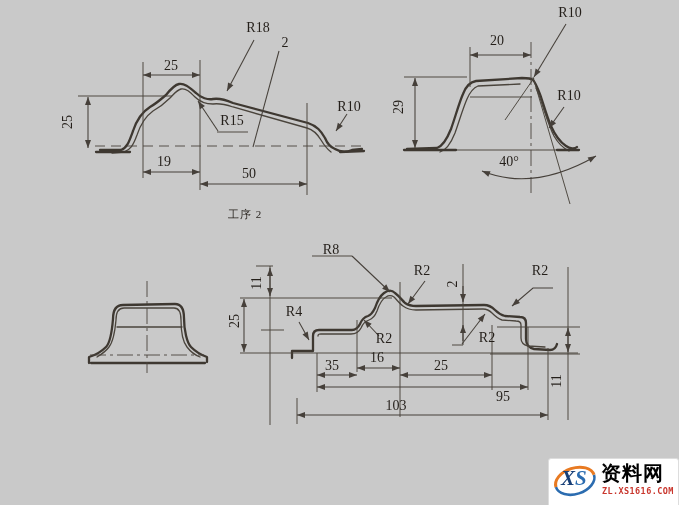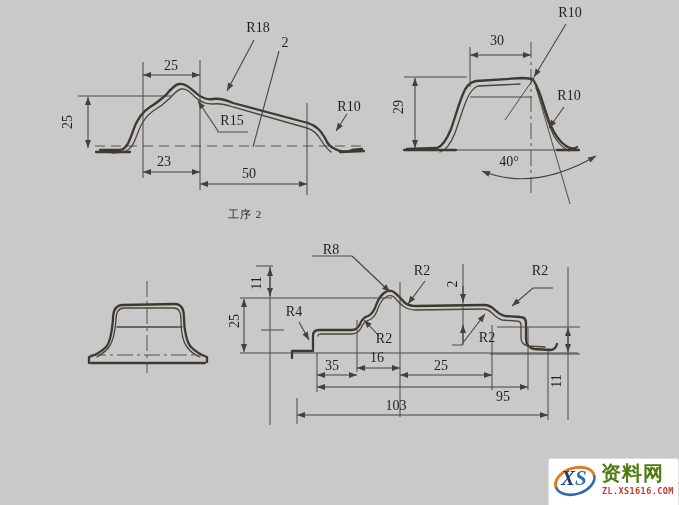--- a/index.html
+++ b/index.html
@@ -23,21 +23,21 @@
            font-size:16px;color:#141414;white-space:nowrap;letter-spacing:1px;}
   .caption .gap{display:inline-block;width:18px;}
   
   .logo{position:absolute;left:548px;top:458px;width:131px;height:57px;background:#fff;
         border:1px solid #ddd;border-radius:3px;box-sizing:border-box;}
   .swoosh{position:absolute;left:2px;top:2px;}
   .xs{position:absolute;left:12px;top:9px;font-family:"Liberation Serif",serif;
       font-style:italic;font-weight:bold;font-size:21px;line-height:1;}
   .xs .x{color:#173f77;} .xs .s{color:#2b6cb0;}
   .site-name{position:absolute;left:52px;top:4px;font-family:"Liberation Sans",sans-serif;
-             font-weight:bold;font-size:20px;color:#4d7c0f;letter-spacing:1px;line-height:1;}
+             font-weight:bold;font-size:20px;color:#000000;letter-spacing:1px;line-height:1;}
   .site-url{position:absolute;left:53px;top:28px;font-family:"DejaVu Sans Mono",monospace;
             font-weight:bold;font-size:8.5px;color:#c9372e;letter-spacing:.4px;line-height:1;}
 </style>
 </head>
 <body>
 
 <div class="canvas">
 
   <svg class="linework" width="679" height="505" viewBox="0 0 679 505">
     <defs>
@@ -133,26 +133,26 @@
       <path class="l" d="M462,344 L485,314" marker-end="url(#ae)"></path>
     </g>
   </svg>
 
   <div class="lb" style="left:258px;top:28px">R18</div>
   <div class="lb" style="left:285px;top:43px">2</div>
   <div class="lb" style="left:171px;top:66px">25</div>
   <div class="lb rot" style="left:68px;top:122px">25</div>
   <div class="lb" style="left:232px;top:121px">R15</div>
   <div class="lb" style="left:349px;top:107px">R10</div>
-  <div class="lb" style="left:164px;top:162px">23</div>
+  <div class="lb" style="left:164px;top:162px">19</div>
   <div class="lb" style="left:249px;top:174px">50</div>
   <div class="lb cn" style="left:245px;top:214px">工序 2</div>
 
   <div class="lb" style="left:570px;top:13px">R10</div>
-  <div class="lb" style="left:497px;top:41px">30</div>
+  <div class="lb" style="left:497px;top:41px">20</div>
   <div class="lb rot" style="left:399px;top:107px">29</div>
   <div class="lb" style="left:569px;top:96px">R10</div>
   <div class="lb" style="left:509px;top:162px">40°</div>
 
   <div class="lb" style="left:331px;top:250px">R8</div>
   <div class="lb rot" style="left:257px;top:283px">11</div>
   <div class="lb rot" style="left:235px;top:321px">25</div>
   <div class="lb" style="left:294px;top:312px">R4</div>
   <div class="lb" style="left:422px;top:271px">R2</div>
   <div class="lb rot" style="left:453px;top:284px">2</div>

